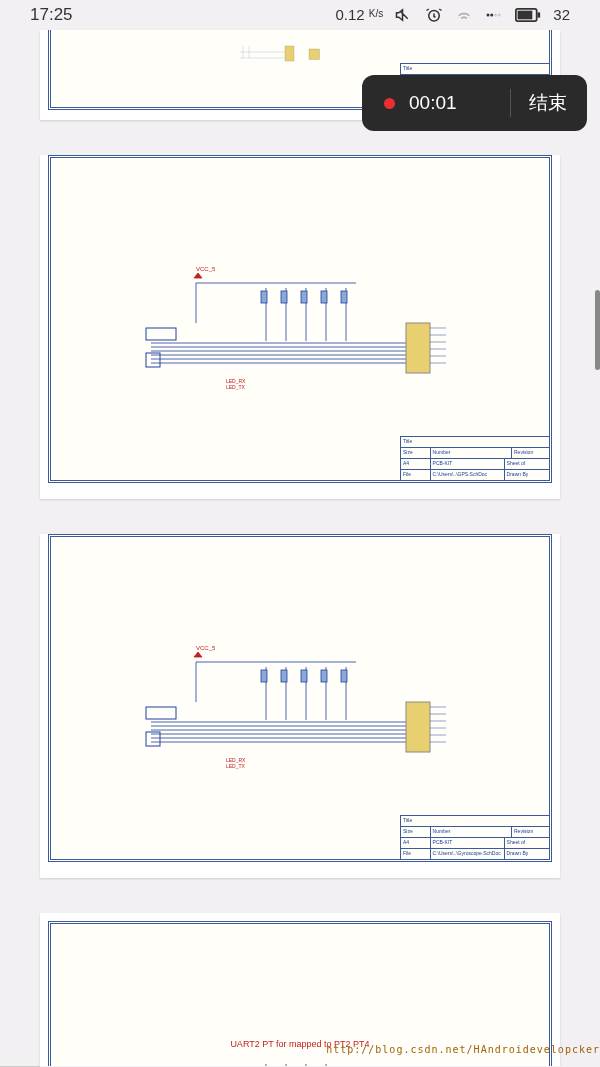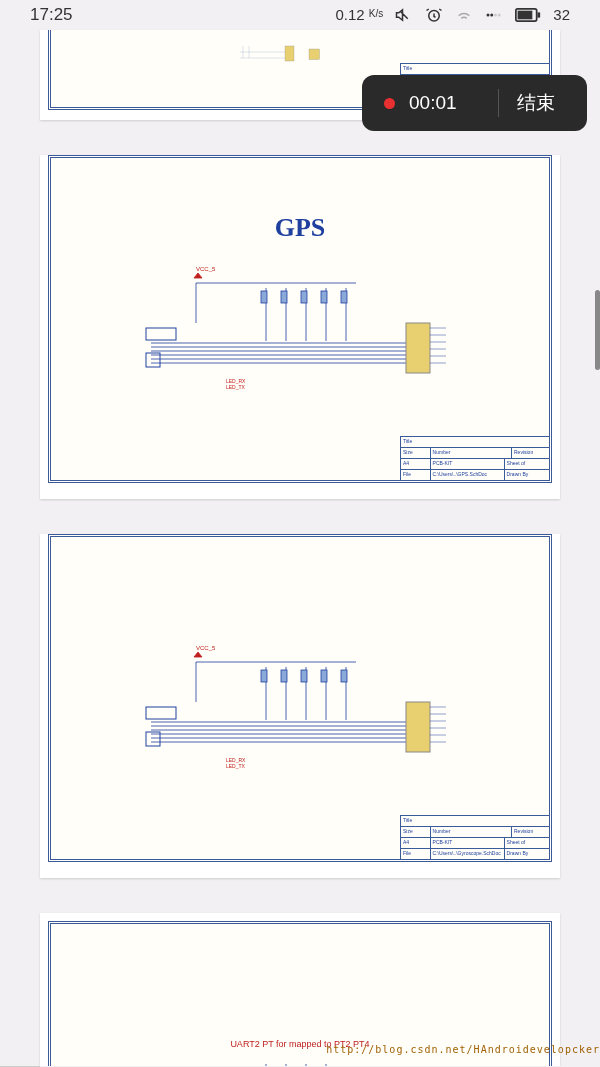--- a/index.html
+++ b/index.html
@@ -23,21 +23,21 @@
 .circuit-lines{position:absolute;inset:0}
 .title-block{position:absolute;bottom:-1px;right:-1px;width:150px;height:45px;border:1px solid #3a5a9a;background:#fffef8}
 .title-block-row{height:11px;border-bottom:1px solid #3a5a9a;display:flex}
 .title-block-row:last-child{border-bottom:none}
 .tb-cell{border-right:1px solid #3a5a9a;font-size:5px;color:#2040a0;padding:1px 2px;overflow:hidden}
 .tb-cell:last-child{border-right:none}
 .recording-overlay{position:absolute;top:75px;right:13px;width:225px;height:56px;background:#2a2a2a;border-radius:12px;display:flex;align-items:center;color:#fff;font-size:19px}
 .rec-dot{width:11px;height:11px;background:#e83030;border-radius:50%;margin-left:22px;margin-right:14px}
 .rec-time{flex:1}
 .rec-divider{width:1px;height:28px;background:#555;margin:0 18px}
-.rec-end{margin-right:32px}
+.rec-end{margin-right:20px}
 .scrollbar-track{position:absolute;right:0;top:30px;width:5px;height:1037px}
 .scrollbar-thumb{position:absolute;right:0;width:5px;background:#888;border-radius:3px}
 .watermark{position:absolute;bottom:12px;left:0;right:0;text-align:right;font-family:monospace;font-size:10px;color:#a16207;letter-spacing:1px}
 .gif-indicator{position:absolute;bottom:-3px;left:0;width:600px;height:4px;background:repeating-linear-gradient(90deg,#ccc 0,#ccc 40px,#f2f0f3 40px,#f2f0f3 600px)}
 .vcc-label{position:absolute;font-size:6px;color:#c02020}
 .small-labels{position:absolute;font-size:5px;line-height:6px}
 </style>
 </head>
 <body>
 
@@ -100,21 +100,20 @@
         <div class="title-block-row">
             <div class="tb-cell" style="width:50%">Date</div>
             <div class="tb-cell" style="width:50%">Sheet of</div>
           </div>
       </div>
     </div>
   </div>
 
   <div class="schematic-card card-full">
     <div class="schematic-frame">
-      <div class="schematic-title">GPS</div>
       <div class="vcc-label" style="top:108px;left:145px">VCC_5</div>
       <svg style="position:absolute;top:115px;left:85px;width:330px;height:130px" viewBox="0 0 330 130">
         <g stroke="#2040a0" stroke-width="0.8" fill="none">
           <line x1="15" y1="70" x2="270" y2="70"></line>
             <line x1="15" y1="74" x2="270" y2="74"></line>
           <line x1="15" y1="78" x2="270" y2="78"></line>
             <line x1="15" y1="82" x2="270" y2="82"></line>
           <line x1="15" y1="86" x2="270" y2="86"></line>
             <line x1="15" y1="90" x2="270" y2="90"></line>
           <line x1="60" y1="10" x2="60" y2="50"></line>

